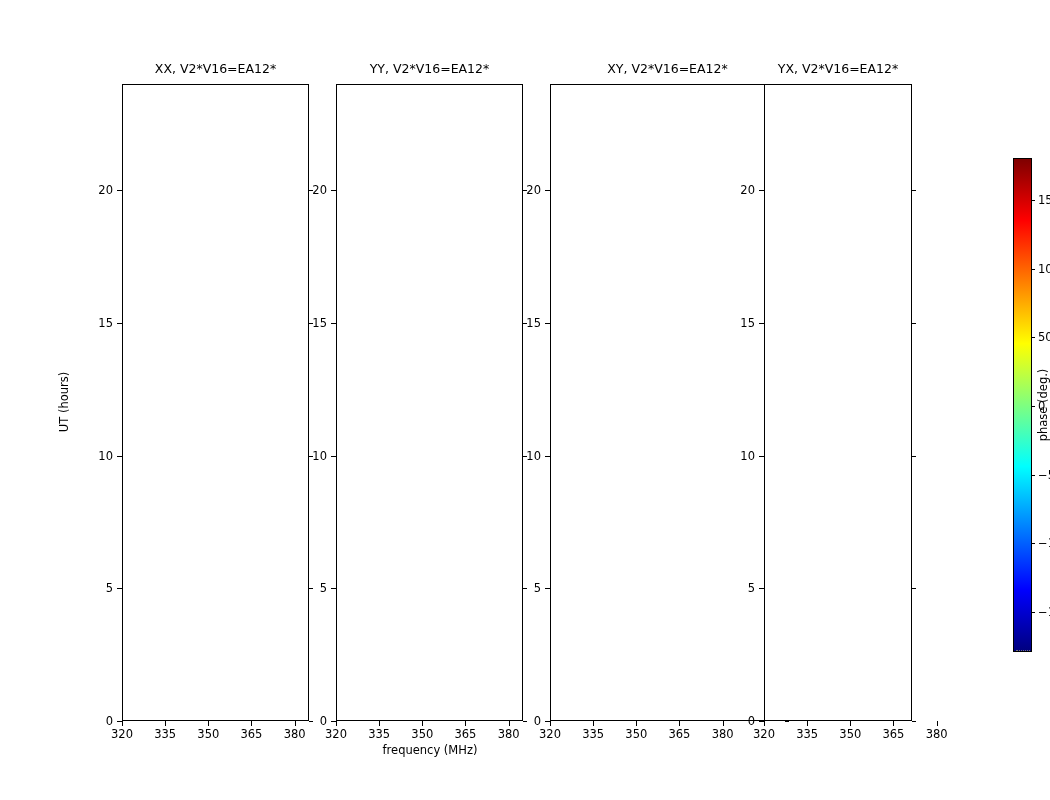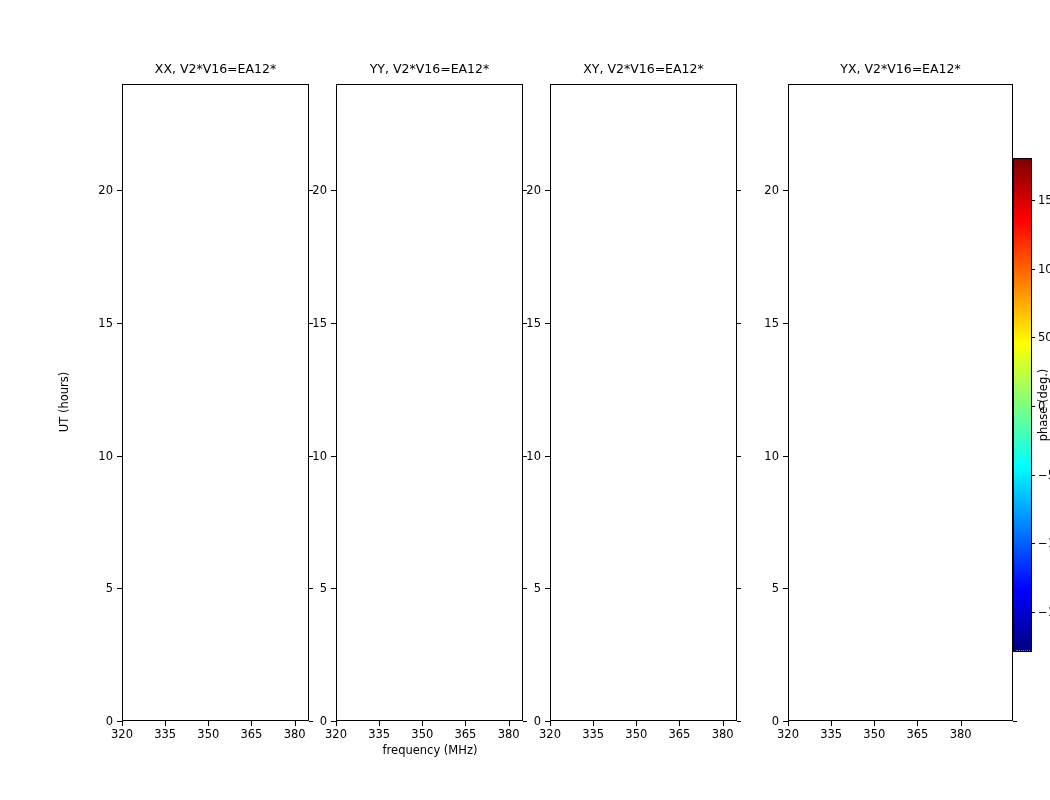--- a/index.html
+++ b/index.html
@@ -205,21 +205,21 @@
       <div class="xtick" style="left: 43.1538px;"></div>
       <div class="xtick-label" style="left: 43.1538px; top: 643px;">335</div>
       <div class="xtick" style="left: 86.3077px;"></div>
       <div class="xtick-label" style="left: 86.3077px; top: 643px;">350</div>
       <div class="xtick" style="left: 129.462px;"></div>
       <div class="xtick-label" style="left: 129.462px; top: 643px;">365</div>
       <div class="xtick" style="left: 172.615px;"></div>
       <div class="xtick-label" style="left: 172.615px; top: 643px;">380</div>
     </div>
 
-  <div class="panel" id="panel-2" style="left:550px; width:187px;">
+  <div class="panel" id="panel-2" style="left:550px; width:187px;padding-left:48px;">
     <div class="panel-title">XY, V2*V16=EA12*</div>
     <div class="axes-frame"></div>
   <div class="ytick" style="top: 637px;"></div>
       <div class="ytick-in" style="top: 637px;"></div>
       <div class="ytick-label" style="top: 637px; left: -38px; width: 29px;">0</div>
       <div class="ytick" style="top: 504.292px;"></div>
       <div class="ytick-in" style="top: 504.292px;"></div>
       <div class="ytick-label" style="top: 504.292px; left: -38px; width: 29px;">5</div>
       <div class="ytick" style="top: 371.583px;"></div>
       <div class="ytick-in" style="top: 371.583px;"></div>
@@ -235,21 +235,21 @@
       <div class="xtick" style="left: 43.1538px;"></div>
       <div class="xtick-label" style="left: 43.1538px; top: 643px;">335</div>
       <div class="xtick" style="left: 86.3077px;"></div>
       <div class="xtick-label" style="left: 86.3077px; top: 643px;">350</div>
       <div class="xtick" style="left: 129.462px;"></div>
       <div class="xtick-label" style="left: 129.462px; top: 643px;">365</div>
       <div class="xtick" style="left: 172.615px;"></div>
       <div class="xtick-label" style="left: 172.615px; top: 643px;">380</div>
     </div>
 
-  <div class="panel" id="panel-3" style="left:788px; width:225px;">
+  <div class="panel" id="panel-3" style="left:764px; width:148px;">
     <div class="panel-title">YX, V2*V16=EA12*</div>
     <div class="axes-frame"></div>
   <div class="ytick" style="top: 637px;"></div>
       <div class="ytick-in" style="top: 637px;"></div>
       <div class="ytick-label" style="top: 637px; left: -38px; width: 29px;">0</div>
       <div class="ytick" style="top: 504.292px;"></div>
       <div class="ytick-in" style="top: 504.292px;"></div>
       <div class="ytick-label" style="top: 504.292px; left: -38px; width: 29px;">5</div>
       <div class="ytick" style="top: 371.583px;"></div>
       <div class="ytick-in" style="top: 371.583px;"></div>

